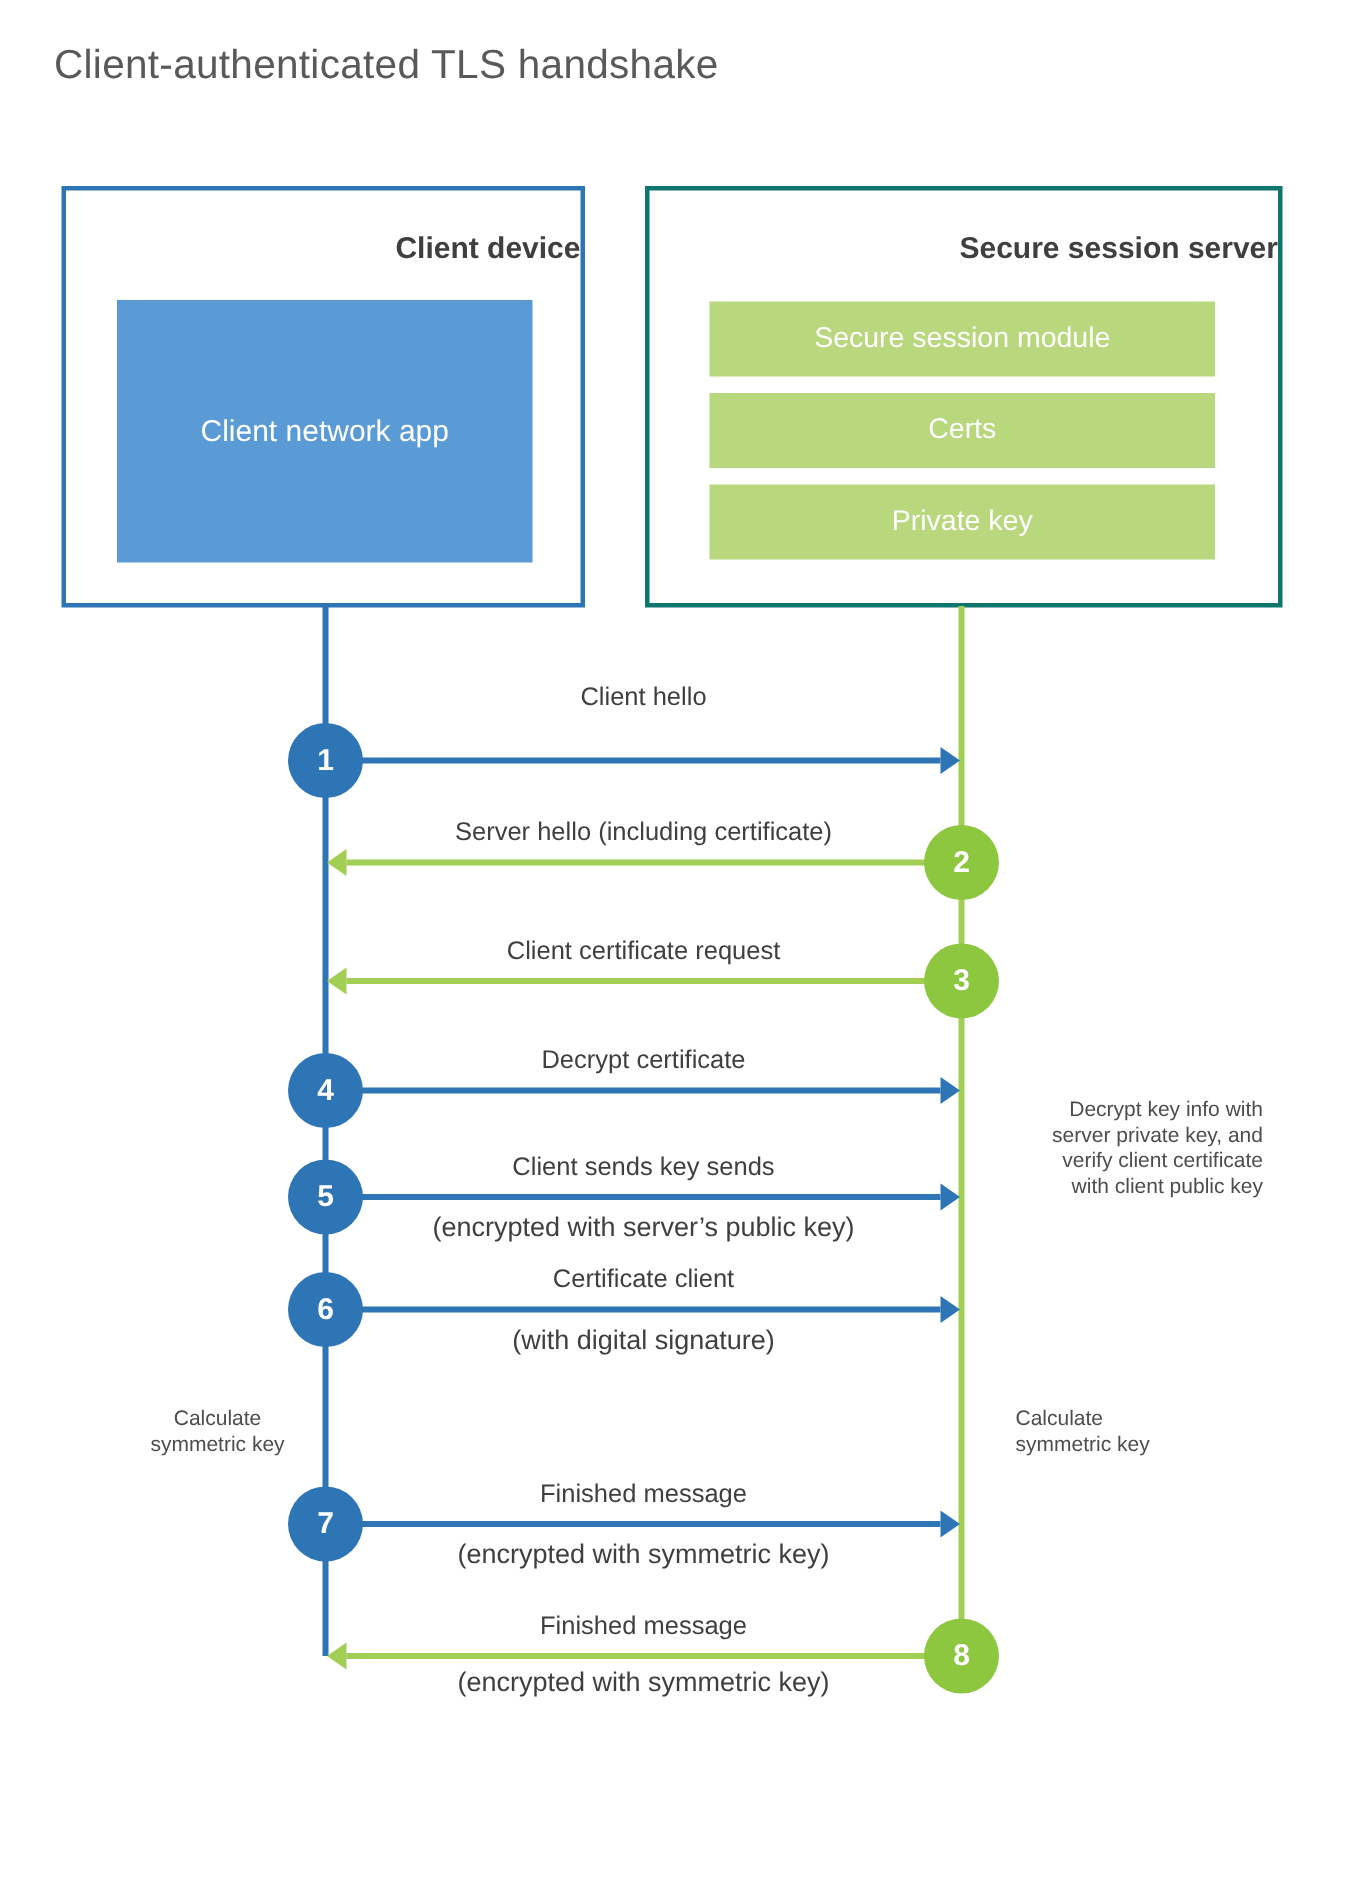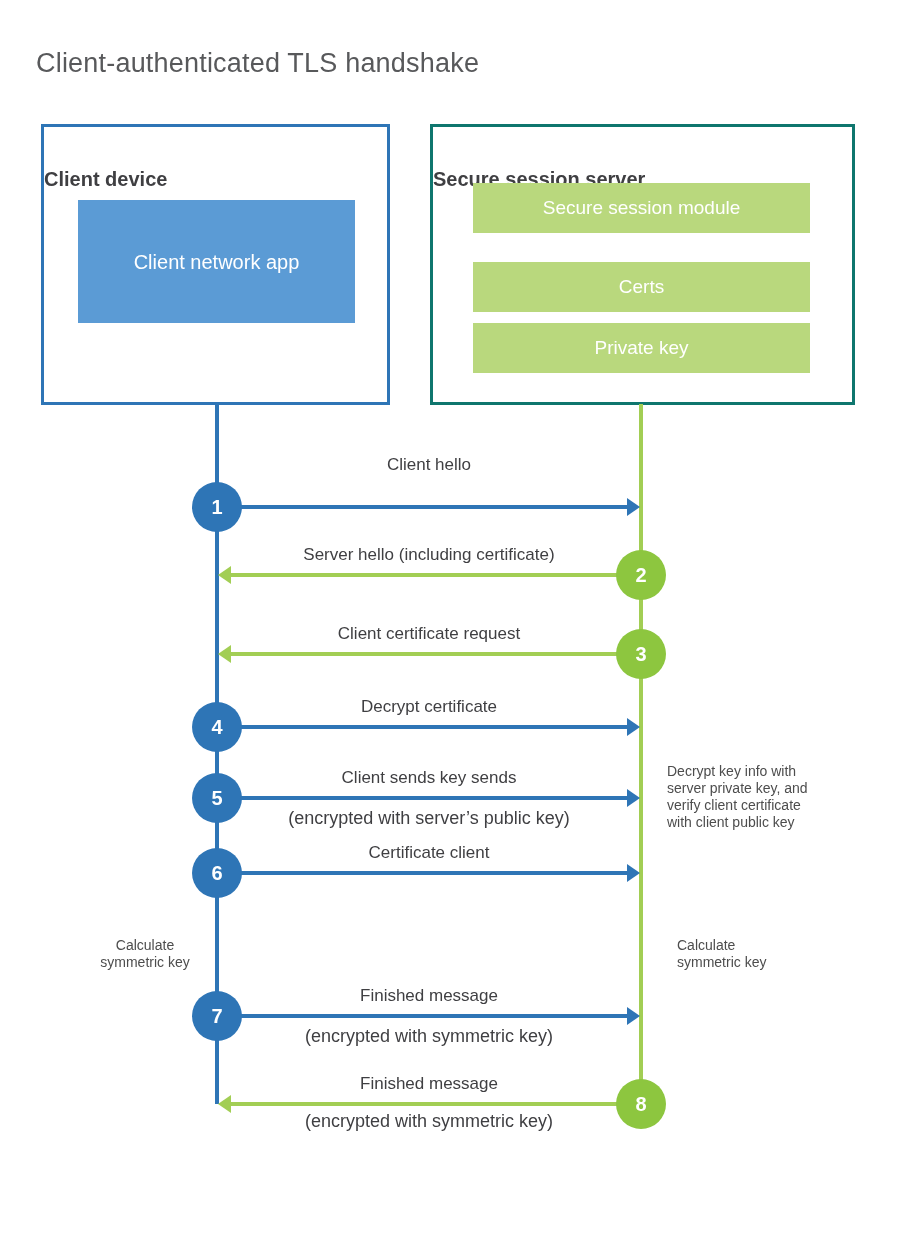--- a/index.html
+++ b/index.html
@@ -2,32 +2,32 @@
 <html><head>
 <meta charset="utf-8">
 <style>
   html,body { margin:0; padding:0; background:#ffffff; }
   .canvas {
     position:relative; width:900px; height:1256px; background:#ffffff;
     font-family:"Liberation Sans", sans-serif; overflow:hidden;
   }
   .title {
     position:absolute; left:36px; top:28px; font-size:27px; font-weight:300;
-    color:#58595b; letter-spacing:0.2px;margin-top:20px;
+    color:#58595b; letter-spacing:0.2px;
   }
   
   .actor-box { position:absolute; top:124px; height:281px; background:#fff; box-sizing:border-box; }
   .client-box { left:41px; width:349px; border:3px solid #2e75b6; }
   .server-box { left:430px; width:425px; border:3px solid #0f766e; }
   .actor-title {
-    position:absolute; top:41px; left:0; width:100%; text-align:left;
+    position:absolute; top:28px; left:0; width:100%; text-align:right;
     font-size:20px; font-weight:700; color:#3f3f42;
   }
   .app-box {
-    position:absolute; left:34px; top:73px; width:277px; height:123px;
+    position:absolute; left:34px; top:73px; width:277px; height:175px;
     background:#5b9bd5; display:flex; align-items:center; justify-content:center;
   }
   .app-box span { color:#fff; font-size:20px; text-align:center; width:190px; line-height:1.5; }
   .server-bar {
     position:absolute; left:40px; width:337px; height:50px; background:#b9d87d;
     display:flex; align-items:center; justify-content:center;
     color:#fff; font-size:19px;
   }
   
   .vline { position:absolute; width:4px; top:404px; z-index:1; }
@@ -62,41 +62,41 @@
   }
   .msg-sub {
     position:absolute; left:217px; width:424px; text-align:center;
     font-size:18px; color:#3f3f42; z-index:2;
   }
   
   .note {
     position:absolute; font-size:14px; color:#4d4d4d; line-height:1.22;
     white-space:pre-line; z-index:2;
   }
-  .note-decrypt { left:667px; top:763px; width:175px; text-align:left; }
+  .note-decrypt { left:667px; top:731px; width:175px; text-align:right; }
   .note-calc-left { left:75px; top:937px; width:140px; text-align:center; }
   .note-calc-right { left:677px; top:937px; width:140px; text-align:left; }
 </style>
 </head>
 <body>
 
 <div class="canvas">
 
   <div class="title">Client-authenticated TLS handshake</div>
 
   <div class="actor-box client-box">
     <div class="actor-title">Client device</div>
     <div class="app-box">
       <span>Client network app</span>
     </div>
   </div>
 
   <div class="actor-box server-box">
     <div class="actor-title">Secure session server</div>
-    <div class="server-bar" style="top:56px">Secure session module</div>
+    <div class="server-bar" style="top:74px">Secure session module</div>
     <div class="server-bar" style="top:135px">Certs</div>
     <div class="server-bar" style="top:196px">Private key</div>
   </div>
 
   <div class="vline blue"></div>
   <div class="vline green"></div>
 
   <div class="circle blue" style="top:482px">1</div>
   <div class="arrow blue right" style="top:505px"></div>
   <div class="msg-label" style="top:455px">Client hello</div>
@@ -114,20 +114,21 @@
   <div class="msg-label" style="top:697px">Decrypt certificate</div>
 
   <div class="circle blue" style="top:773px">5</div>
   <div class="arrow blue right" style="top:796px"></div>
   <div class="msg-label" style="top:768px">Client sends key sends</div>
   <div class="msg-sub" style="top:808px">(encrypted with server’s public key)</div>
 
   <div class="circle blue" style="top:848px">6</div>
   <div class="arrow blue right" style="top:871px"></div>
   <div class="msg-label" style="top:843px">Certificate client</div>
+  <div class="msg-sub" style="top:883px">(with digital signature)</div>
 
   <div class="circle blue" style="top:991px">7</div>
   <div class="arrow blue right" style="top:1014px"></div>
   <div class="msg-label" style="top:986px">Finished message</div>
   <div class="msg-sub" style="top:1026px">(encrypted with symmetric key)</div>
 
   <div class="circle green" style="top:1079px">8</div>
   <div class="arrow green left" style="top:1102px"></div>
   <div class="msg-label" style="top:1074px">Finished message</div>
   <div class="msg-sub" style="top:1111px">(encrypted with symmetric key)</div>

